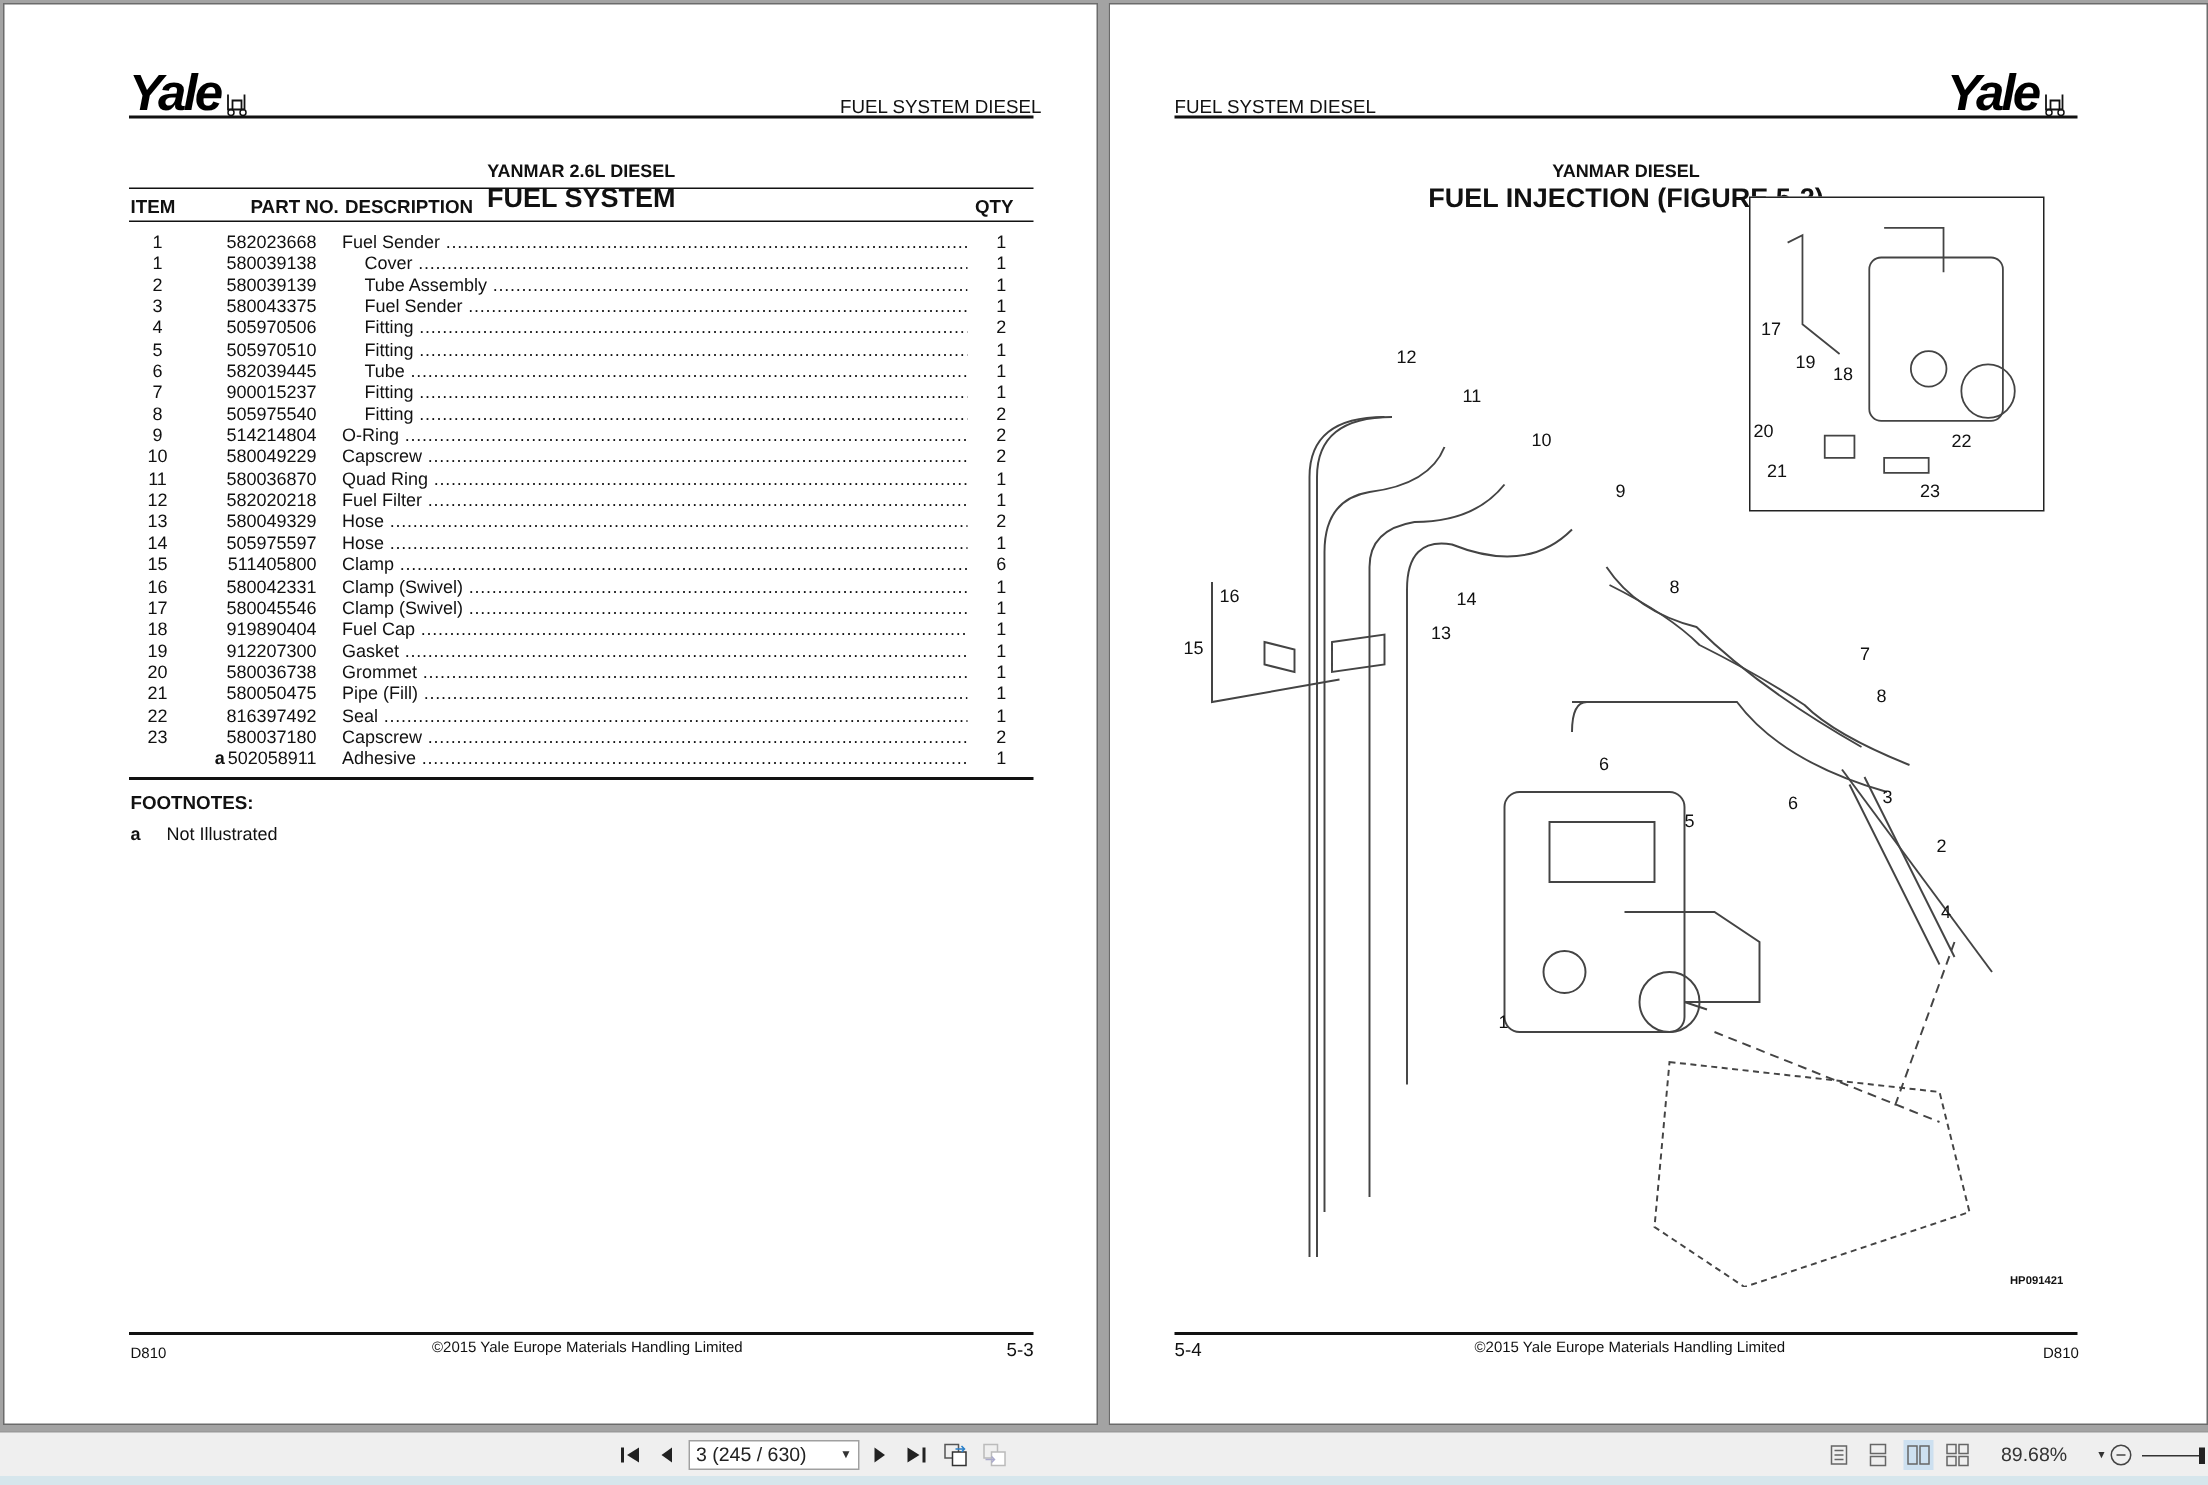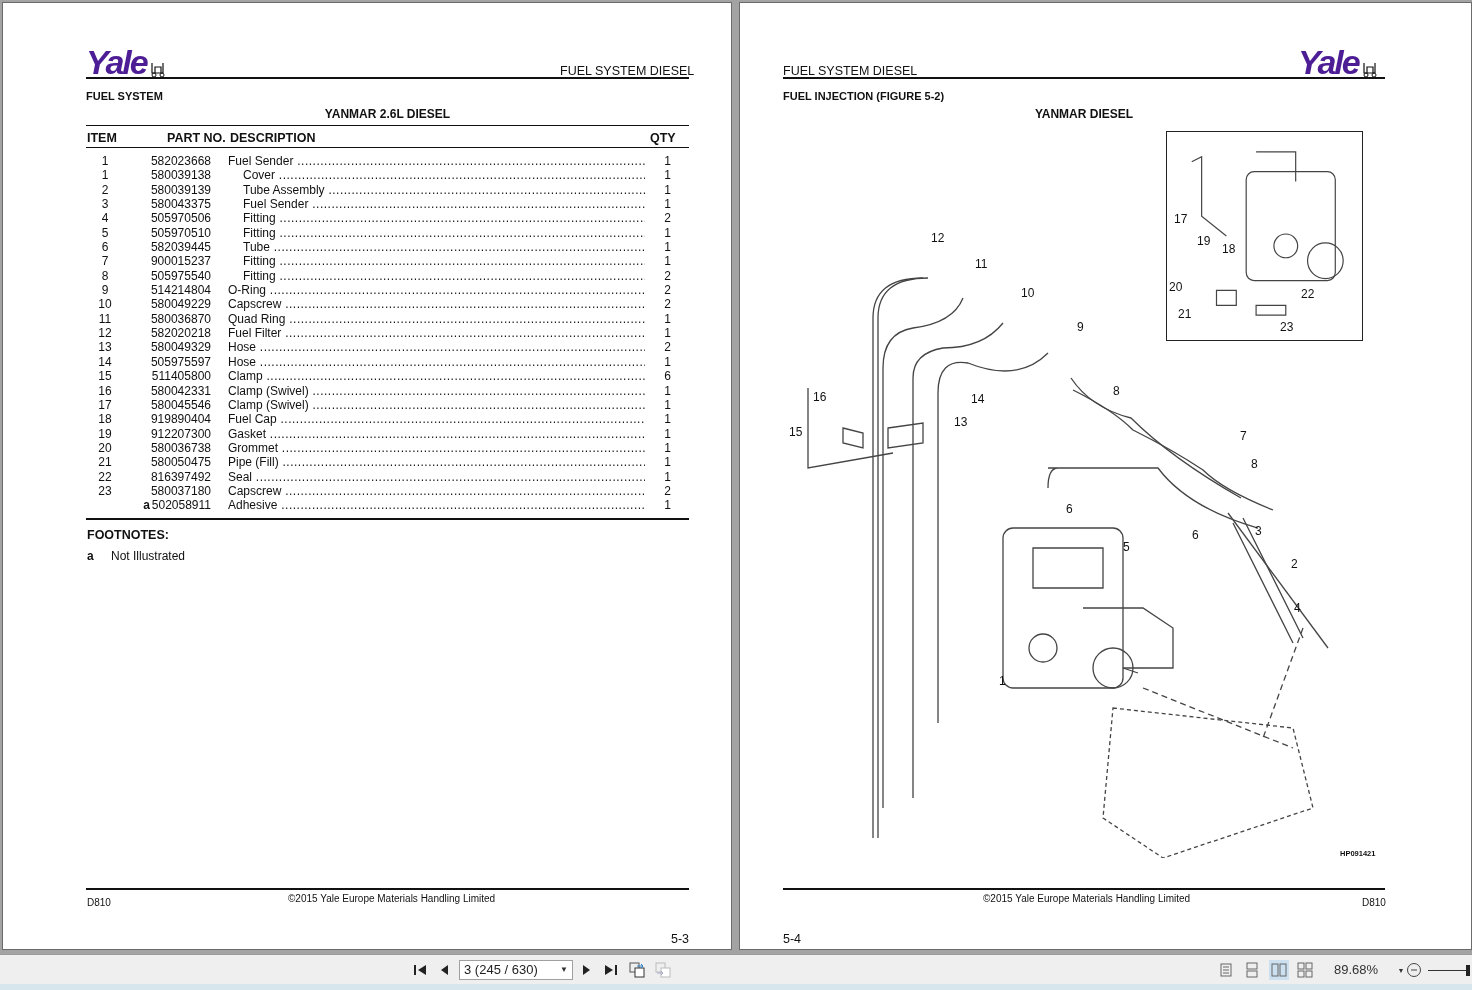--- a/index.html
+++ b/index.html
@@ -2,45 +2,45 @@
 <html><head>
 <meta charset="utf-8">
 <style>
   * { box-sizing: border-box; margin: 0; padding: 0; }
   html, body { width: 1472px; height: 990px; overflow: hidden; background: #a8a8a8; font-family: "Liberation Sans", sans-serif; color: #111; }
   .viewport { position: absolute; left: 0; top: 0; width: 1472px; height: 954px; background: #a3a3a3; }
   .page { position: absolute; top: 2px; background: #fff; border: 1px solid #6b6b6b; }
   .page-left { left: 2px; width: 730px; height: 948px; }
   .page-right { left: 739px; width: 733px; height: 948px; }
 
-  .logo { position: absolute; font-family: "Liberation Sans", sans-serif; font-weight: bold; font-style: italic; font-size: 34px; letter-spacing: -2px; color: #4c1d95; line-height: 1; }
+  .logo { position: absolute; font-family: "Liberation Sans", sans-serif; font-weight: bold; font-style: italic; font-size: 34px; letter-spacing: -2px; color: #000000; line-height: 1; }
   .logo .mark { display: inline-block; width: 20px; height: 20px; vertical-align: bottom; margin-left: 2px; }
   .hdr-text { position: absolute; font-size: 12.5px; color: #111; text-align: center; }
   .rule { position: absolute; height: 2px; background: #111; }
-  .title { position: absolute; text-align: left; font-weight: bold; font-size: 11px; }
+  .title { position: absolute; text-align: center; font-weight: bold; font-size: 18px; margin-top: 32px; }
   .subtitle { position: absolute; text-align: center; font-weight: bold; font-size: 12px; }
 
   
   .th { position: absolute; font-weight: bold; font-size: 12.5px; }
   .rows { position: absolute; left: 85px; top: 154px; width: 605px; }
   .row { position: relative; height: 14.35px; font-size: 12px; line-height: 14px; }
   .row .item { position: absolute; left: 0; width: 40px; text-align: center; }
   .row .part { position: absolute; left: 44px; width: 82px; text-align: right; }
   .row .part .fn { font-weight: bold; margin-right: 2px; }
   .row .desc { position: absolute; left: 143px; width: 417px; overflow: hidden; white-space: nowrap; }
   .row .desc.indent { left: 158px; width: 402px; }
   .row .desc::after { content: " ......................................................................................................................................................................"; letter-spacing: 0.5px; }
   .row .qty { position: absolute; left: 575px; width: 15px; text-align: center; }
 
   .footnotes { position: absolute; left: 87px; top: 528px; font-weight: bold; font-size: 12.5px; }
   .fnline { position: absolute; left: 87px; top: 549px; font-size: 12px; }
   .fnline .k { font-weight: bold; display: inline-block; width: 24px; }
 
   .foot { position: absolute; font-size: 10px; }
-  .foot.pg { font-size: 12.5px; margin-top: 39px; }
+  .foot.pg { font-size: 12.5px; }
 
   
   .diagram { position: absolute; left: 783px; top: 128px; width: 605px; height: 730px; }
   .diagram svg { width: 100%; height: 100%; }
   .inset { position: absolute; left: 1166px; top: 131px; width: 197px; height: 210px; border: 1.5px solid #222; background: #fff; }
   .callout { position: absolute; font-size: 12px; }
   .hp { position: absolute; font-size: 7.5px; font-weight: bold; }
 
   
   .toolbar { position: absolute; left: 0; top: 954px; width: 1472px; height: 30px; background: #efefef; border-top: 1px solid #9a9a9a; }

